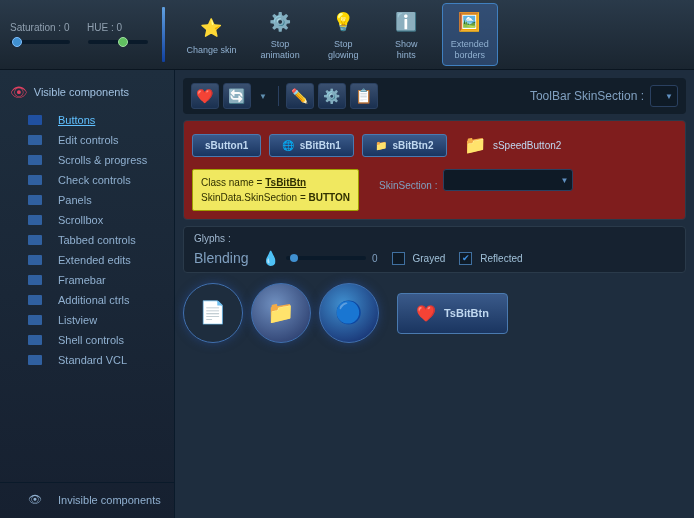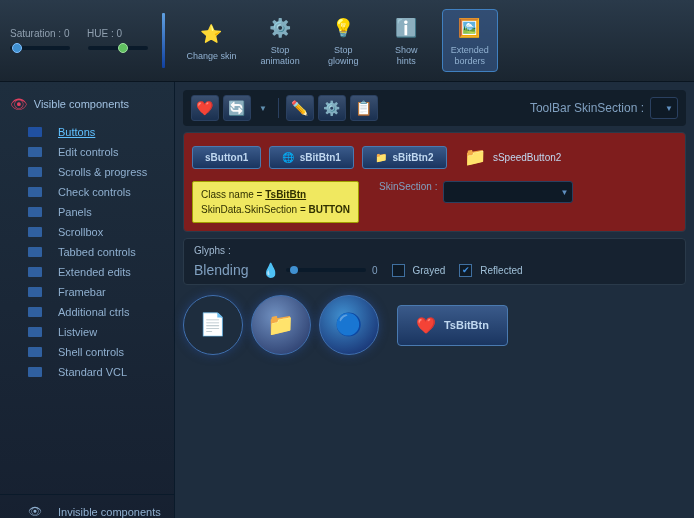--- a/index.html
+++ b/index.html
@@ -9,21 +9,21 @@
       background: #1a2a3a;
       font-family: Arial, Tahoma, sans-serif;
       font-size: 11px;
       color: #c0d0e0;
       overflow: hidden;
     }
 
     
     .top-bar {
       background: linear-gradient(180deg, #2a3a4a 0%, #1a2530 100%);
-      height: 82px;
+      height: 70px;
       display: flex;
       align-items: center;
       padding: 0 10px;
       border-bottom: 1px solid #0a1520;
       gap: 8px;
     }
     .saturation-hue {
       display: flex;
       flex-direction: column;
       gap: 4px;
@@ -227,21 +227,21 @@
       line-height: 1.5;
       max-width: 200px;
       z-index: 10;
       position: relative;
     }
     .tooltip-box .tt-class { font-weight: bold; text-decoration: underline; }
     .tooltip-box .tt-bold { font-weight: bold; }
 
     .skin-section-row {
       display: flex;
-      align-items: flex-start;
+      align-items: flex-end;
       gap: 6px;
       margin-bottom: 6px;
     }
     .skin-label { font-size: 10px; color: #80a0c0; }
 
     
     .middle-row {
       display: flex;
       gap: 10px;
       align-items: flex-start;

